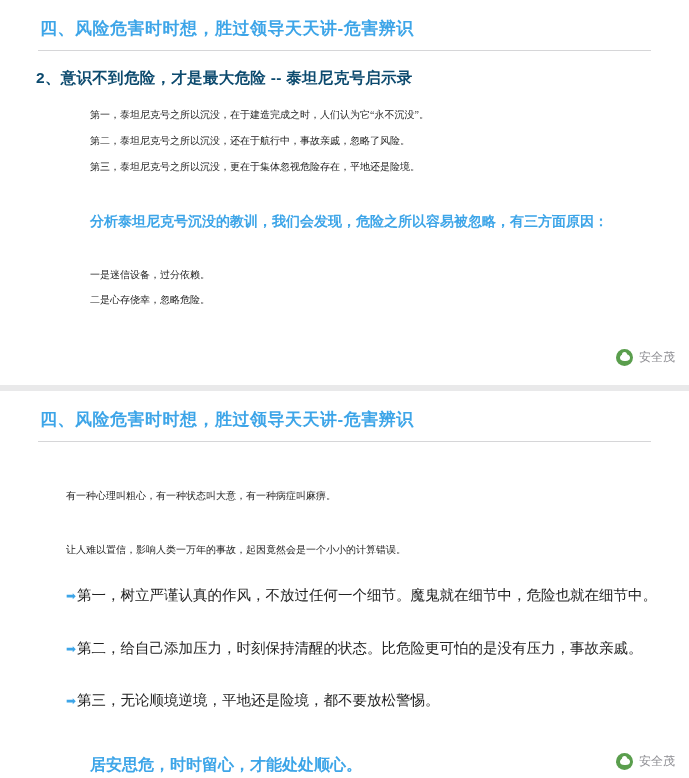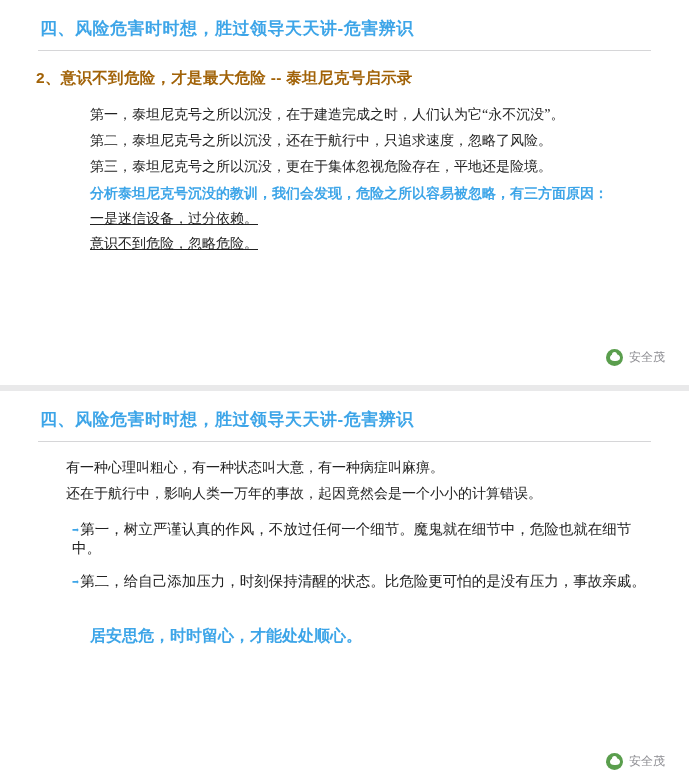--- a/index.html
+++ b/index.html
@@ -38,68 +38,67 @@
     padding: 17px 0 0 40px;
     line-height: 1.4;
   }
   .title-underline {
     margin: 9px 38px 0 38px;
     border-bottom: 1px solid #d6d6d8;
   }
   .sub-title {
     font-size: 15.5px;
     font-weight: bold;
-    color: #a16207;
+    color: #0c4a6e;
     padding: 17px 0 0 36px;
     letter-spacing: 0.3px;
   }
   .body-block {
     padding: 13px 44px 0 90px;
   }
   .body-block.indent-narrow {
     padding-left: 66px;
     padding-right: 30px;
   }
   .para {
-    font-size: 14px;
+    font-size: 10px;
     line-height: 26px;
     color: #222222;
     margin: 0 0 0 0;
     font-family: "Liberation Serif", "DejaVu Serif", serif;
   }
   .para.blue {
     color: #3da5e8;
     font-weight: bold;
     font-family: "Liberation Sans", "DejaVu Sans", sans-serif;
     font-size: 14px;
   }
-  .para.spaced { margin-top: 0; }
-  .para.tight { line-height: 25px; text-decoration: underline; }
+  .para.spaced { margin-top: 28px; }
+  .para.tight { line-height: 25px; }
   .bullet-line {
     font-size: 14.5px;
-    line-height: 18px;
+    line-height: 37px;
     color: #222222;
-    font-family: Liberation Mono, monospace;
-    margin-left: 6px;
+    font-family: Liberation Sans, sans-serif;
   }
   .bullet-mark {
     color: #3da5e8;
     font-size: 12px;
     margin-right: 1px;
   }
   .closing {
     color: #3da5e8;
     font-weight: bold;
     font-size: 16px;
     padding: 20px 0 0 90px;
     font-family: "Liberation Sans", "DejaVu Sans", sans-serif;
   }
   .watermark {
     position: absolute;
-    right: 24px;
+    right: 14px;
     display: flex;
     align-items: center;
     gap: 6px;
     color: #8d8d92;
     font-size: 12px;
   }
   .wm-1 { top: 349px; }
   .wm-2 { bottom: 14px; }
   .wm-badge {
     width: 17px;
@@ -133,45 +132,46 @@
 </head>
 <body>
 
 <section class="slide slide-1">
   <div class="slide-title">四、风险危害时时想，胜过领导天天讲-危害辨识</div>
   <div class="title-underline"></div>
   <div class="sub-title">2、意识不到危险，才是最大危险 -- 泰坦尼克号启示录</div>
 
   <div class="body-block">
     <p class="para">第一，泰坦尼克号之所以沉没，在于建造完成之时，人们认为它“永不沉没”。</p>
-    <p class="para">第二，泰坦尼克号之所以沉没，还在于航行中，只追求速度，忽略了风险。</p>
+    <p class="para">第二，泰坦尼克号之所以沉没，还在于航行中，事故亲戚，忽略了风险。</p>
     <p class="para">第三，泰坦尼克号之所以沉没，更在于集体忽视危险存在，平地还是险境。</p>
     <p class="para blue spaced">分析泰坦尼克号沉没的教训，我们会发现，危险之所以容易被忽略，有三方面原因：</p>
     <p class="para tight spaced">一是迷信设备，过分依赖。</p>
-    <p class="para tight">意识不到危险，忽略危险。</p>
+    <p class="para tight">二是心存侥幸，忽略危险。</p>
   </div>
 
   <div class="watermark wm-1">
     <span class="wm-badge"></span>
     <span>安全茂</span>
   </div>
 </section>
 
 <div class="divider"></div>
 
 <section class="slide slide-2">
   <div class="slide-title">四、风险危害时时想，胜过领导天天讲-危害辨识</div>
   <div class="title-underline"></div>
 
   <div class="body-block indent-narrow">
     <p class="para spaced">有一种心理叫粗心，有一种状态叫大意，有一种病症叫麻痹。</p>
-    <p class="para spaced">还在于航行中，影响人类一万年的事故，起因竟然会是一个小小的计算错误。</p>
+    <p class="para spaced">让人难以置信，影响人类一万年的事故，起因竟然会是一个小小的计算错误。</p>
 
     <p class="bullet-line spaced"><span class="bullet-mark">➡</span><span>第一，树立严谨认真的作风，不放过任何一个细节。魔鬼就在细节中，危险也就在细节中。</span></p>
     <p class="bullet-line"><span class="bullet-mark">➡</span><span>第二，给自己添加压力，时刻保持清醒的状态。比危险更可怕的是没有压力，事故亲戚。</span></p>
+    <p class="bullet-line"><span class="bullet-mark">➡</span><span>第三，无论顺境逆境，平地还是险境，都不要放松警惕。</span></p>
   </div>
 
   <div class="closing">居安思危，时时留心，才能处处顺心。</div>
 
   <div class="watermark wm-2">
     <span class="wm-badge"></span>
     <span>安全茂</span>
   </div>
 </section>
 

